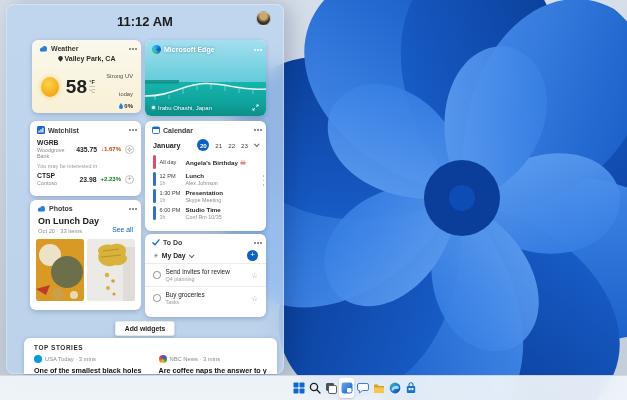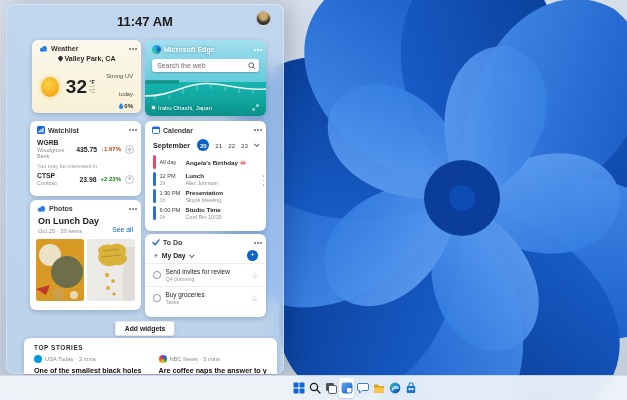--- a/index.html
+++ b/index.html
@@ -197,21 +197,21 @@
         <path d="M4,-2 C44,-76 128,-92 152,-44 C168,8 106,44 52,32 C16,24 -8,6 4,-2 Z" fill="url(#petC)" transform="rotate(288)"></path>
       </g>
       <circle r="38" fill="#0a3e9a"></circle>
       <circle r="13" fill="#0d4cb4"></circle>
     </g>
   </svg>
 </div>
 
 <div class="panel">
 
-  <div class="panel-time">11:47 AM</div>
+  <div class="panel-time">11:12 AM</div>
   <div class="avatar"></div>
 
   <div class="card weather">
     <div class="card-head">
       <span class="icon">
         <svg width="9" height="7" viewBox="0 0 9 7">
             <g fill="#2b7de0">
               <circle cx="3" cy="4.4" r="2"></circle>
               <circle cx="5.6" cy="3.4" r="2.4"></circle>
               <rect x="1" y="4" width="6.8" height="2.4" rx="1.2"></rect>
@@ -224,21 +224,21 @@
     <div class="w-loc">
       <span class="icon">
         <svg width="5" height="6" viewBox="0 0 6 8">
             <path d="M3,0 a3,3 0 0 1 3,3 c0,2 -3,4.6 -3,4.6 S0,5 0,3 A3,3 0 0 1 3,0 Z" fill="#2b2b2b"></path>
           </svg>
       </span>
       <span>Valley Park, CA</span>
     </div>
     <div class="w-main">
       <span class="w-sun"></span>
-      <span class="w-temp">32</span>
+      <span class="w-temp">58</span>
       <span class="w-units">
         <span class="w-unit-f">°F</span>
         <span class="w-unit-c">°C</span>
       </span>
       <span class="w-right">
         <span class="w-cond">Strong UV today</span>
         <span class="w-precip">
           <span class="icon">
             <svg width="4" height="6" viewBox="0 0 4 6">
                 <path d="M2,0 C2,0 4,2.6 4,4 A2,2 0 0 1 0,4 C0,2.6 2,0 2,0 Z" fill="#2b7de0"></path>
@@ -280,29 +280,20 @@
             <line x1="108" y1="49.5" x2="108" y2="54"></line>
         </g>
       </svg>
     </div>
     <div class="edge-content">
       <div class="card-head">
         <span class="edge-logo icon"></span>
         <span class="card-title">Microsoft Edge</span>
         <span class="more white"></span>
       </div>
-      <div class="edge-search">
-        <input type="text" placeholder="Search the web" style="">
-        <span class="icon">
-          <svg width="8" height="8" viewBox="0 0 10 10">
-              <circle cx="4" cy="4" r="3" stroke="#5f5f5f" stroke-width="1.2" fill="none"></circle>
-              <line x1="6.4" y1="6.4" x2="9" y2="9" stroke="#5f5f5f" stroke-width="1.2"></line>
-            </svg>
-        </span>
-      </div>
     </div>
     <div class="edge-caption">
       <span class="cap-dot"></span>
       <span>Irabu Ohashi, Japan</span>
       <span class="cap-expand icon">
         <svg width="7" height="7" viewBox="0 0 8 8">
             <g stroke="#fff" stroke-width="1" fill="none">
               <path d="M5,1 H7 V3"></path>
               <path d="M3,7 H1 V5"></path>
               <line x1="7" y1="1" x2="4.6" y2="3.4"></line>
@@ -366,21 +357,21 @@
       <span class="icon">
         <svg width="8" height="8" viewBox="0 0 8 8">
             <rect x="0.5" y="1" width="7" height="6.5" rx="1" fill="#fff" stroke="#1565d8" stroke-width="0.9"></rect>
             <rect x="0.5" y="1" width="7" height="2" rx="1" fill="#1565d8"></rect>
           </svg>
       </span>
       <span class="card-title">Calendar</span>
       <span class="more"></span>
     </div>
     <div class="cal-daterow">
-      <span class="cal-month">September</span>
+      <span class="cal-month">January</span>
       <span class="cal-days">
         <span class="day-chip selected">20</span>
         <span class="day-chip">21</span>
         <span class="day-chip">22</span>
         <span class="day-chip">23</span>
         <span class="chev"></span>
       </span>
     </div>
     <div class="events">
       <div class="event">

